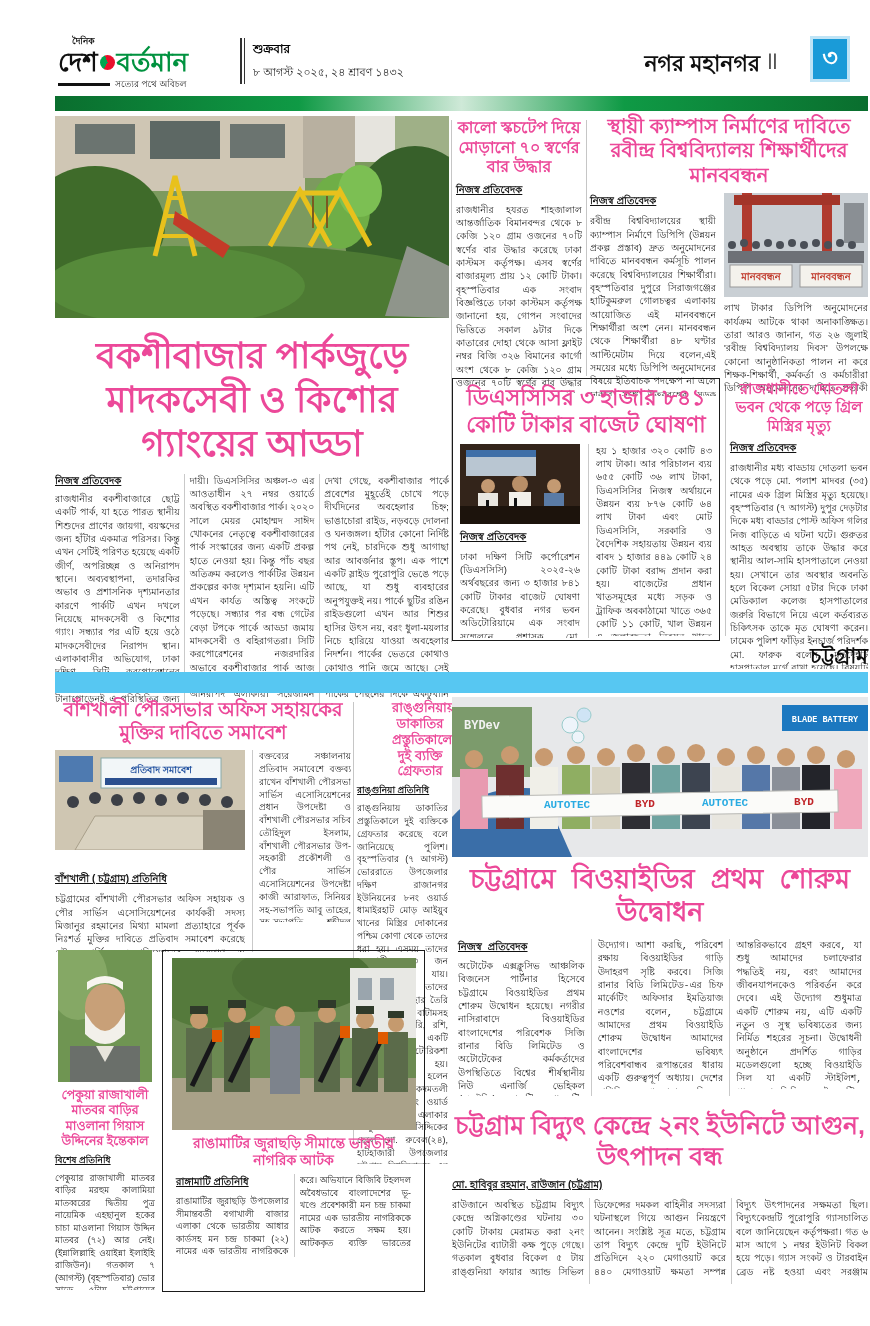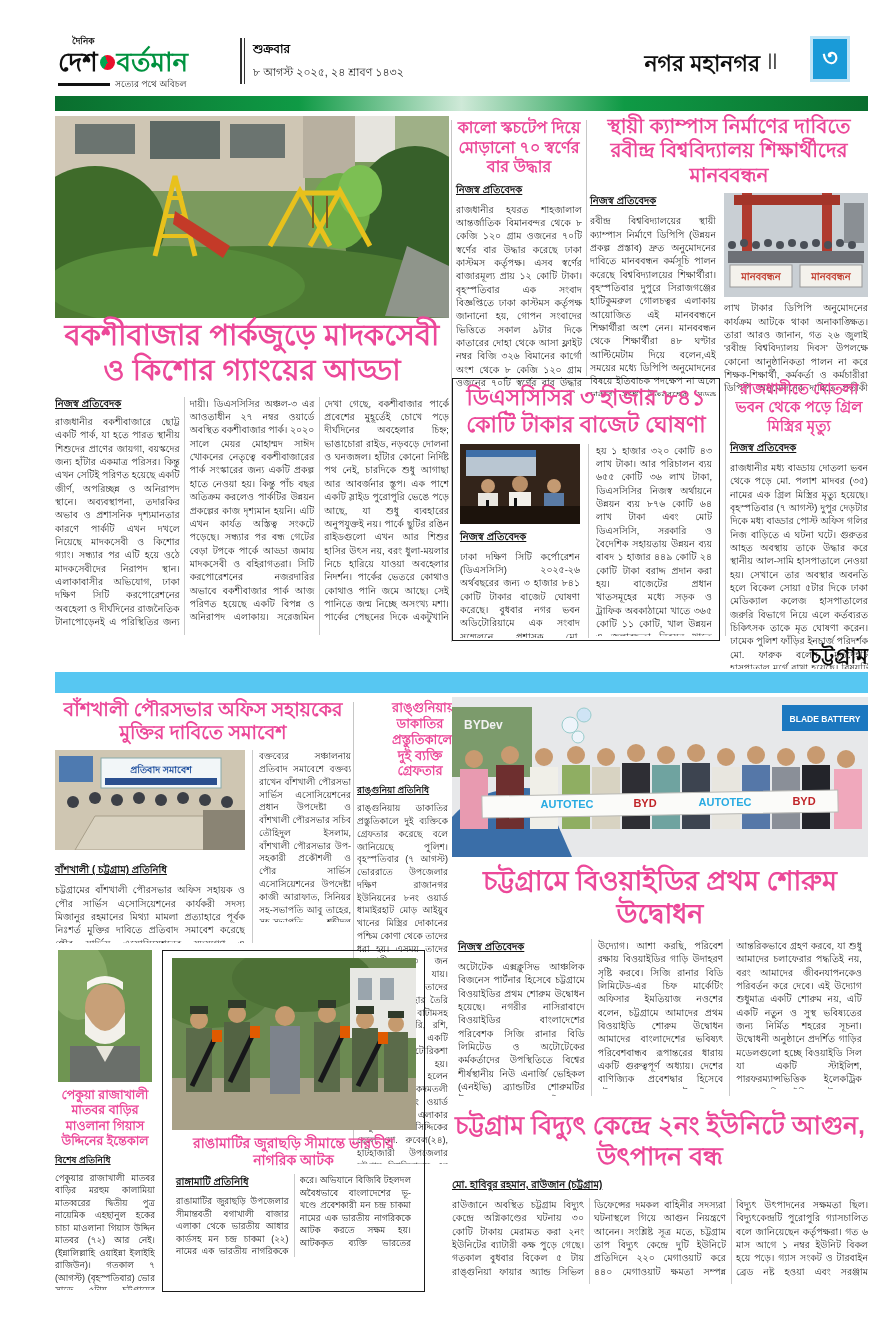--- a/index.html
+++ b/index.html
@@ -36,21 +36,21 @@
   .byline { font-size:10px; font-weight:bold; text-decoration:underline; margin-bottom:4px; color:#111; }
   .bodytext { font-size:9.4px; line-height:1.42; text-align:justify; color:#1c1c1c; overflow:hidden; }
   .cols3 { column-count:3; column-gap:10px; column-rule:1px solid #c9c9c9; }
   .photo { overflow:hidden; background:#dadada; }
   .photo svg { display:block; width:100%; height:100%; }
   .vrule { position:absolute; width:0; border-left:1px solid #c6c6c6; }
 
   
   .art-bokshi { position:absolute; left:55px; top:116px; width:394px; }
   .art-bokshi .photo { width:394px; height:202px; }
-  .art-bokshi .headline { font-size:29px; margin-top:0; }
+  .art-bokshi .headline { font-size:36px; margin-top:16px; }
   .art-bokshi .bodytext { height:238px; margin-top:8px; }
 
   .art-gold { position:absolute; left:456px; top:118px; width:126px; }
   .art-gold .headline { font-size:16px; }
   .art-gold .bodytext { height:190px; }
 
   .art-rabindra { position:absolute; left:590px; top:114px; width:278px; }
   .art-rabindra .headline { font-size:20px; }
   .rab-row { display:flex; margin-top:6px; gap:8px; }
   .rab-left { width:126px; }
@@ -77,31 +77,31 @@
   
   .section-label { position:absolute; right:2px; top:640px; font-size:21px; font-weight:bold; color:#0b0b0b; }
   .blue-bar { position:absolute; left:55px; top:672px; width:813px; height:21px; background:#57c7f2; }
 
   
   .art-bansh { position:absolute; left:55px; top:698px; width:296px; }
   .art-bansh .headline { font-size:19px; }
   .bansh-row { display:flex; gap:7px; margin-top:6px; }
   .bansh-left { width:190px; }
   .bansh-left .photo { width:190px; height:100px; }
-  .bansh-left .byline { margin-top:12px; }
+  .bansh-left .byline { margin-top:21px; }
   .bansh-left .bodytext { height:60px; }
   .bansh-right { flex:1; border-left:1px solid #c9c9c9; padding-left:6px; }
   .bansh-right .bodytext { height:172px; font-size:9px; }
 
   .art-rangunia { position:absolute; left:357px; top:700px; width:91px; }
   .art-rangunia .headline { font-size:13px;margin-left:35px; }
   .art-rangunia .byline { margin-top:4px; font-size:9px; }
   .art-rangunia .bodytext { height:362px; font-size:9px; }
 
-  .art-byd { position:absolute; left:452px; top:697px; width:416px; }
+  .art-byd { position:absolute; left:452px; top:697px; width:416px;font-family:Liberation Mono, monospace; }
   .art-byd .photo { width:416px; height:160px; }
   .art-byd .headline { font-size:27px; margin-top:8px; }
   .byd-cols { display:flex; margin-top:8px; }
   .byd-col { width:33.33%; padding:0 6px; }
   .byd-col + .byd-col { border-left:1px solid #c9c9c9; }
   .byd-col .bodytext { height:150px; }
 
   .art-pekua { position:absolute; left:55px; top:950px; width:100px; }
   .art-pekua .photo { width:94px; height:132px; margin:0 auto; }
   .art-pekua .headline { font-size:12.5px; margin-top:6px; }

